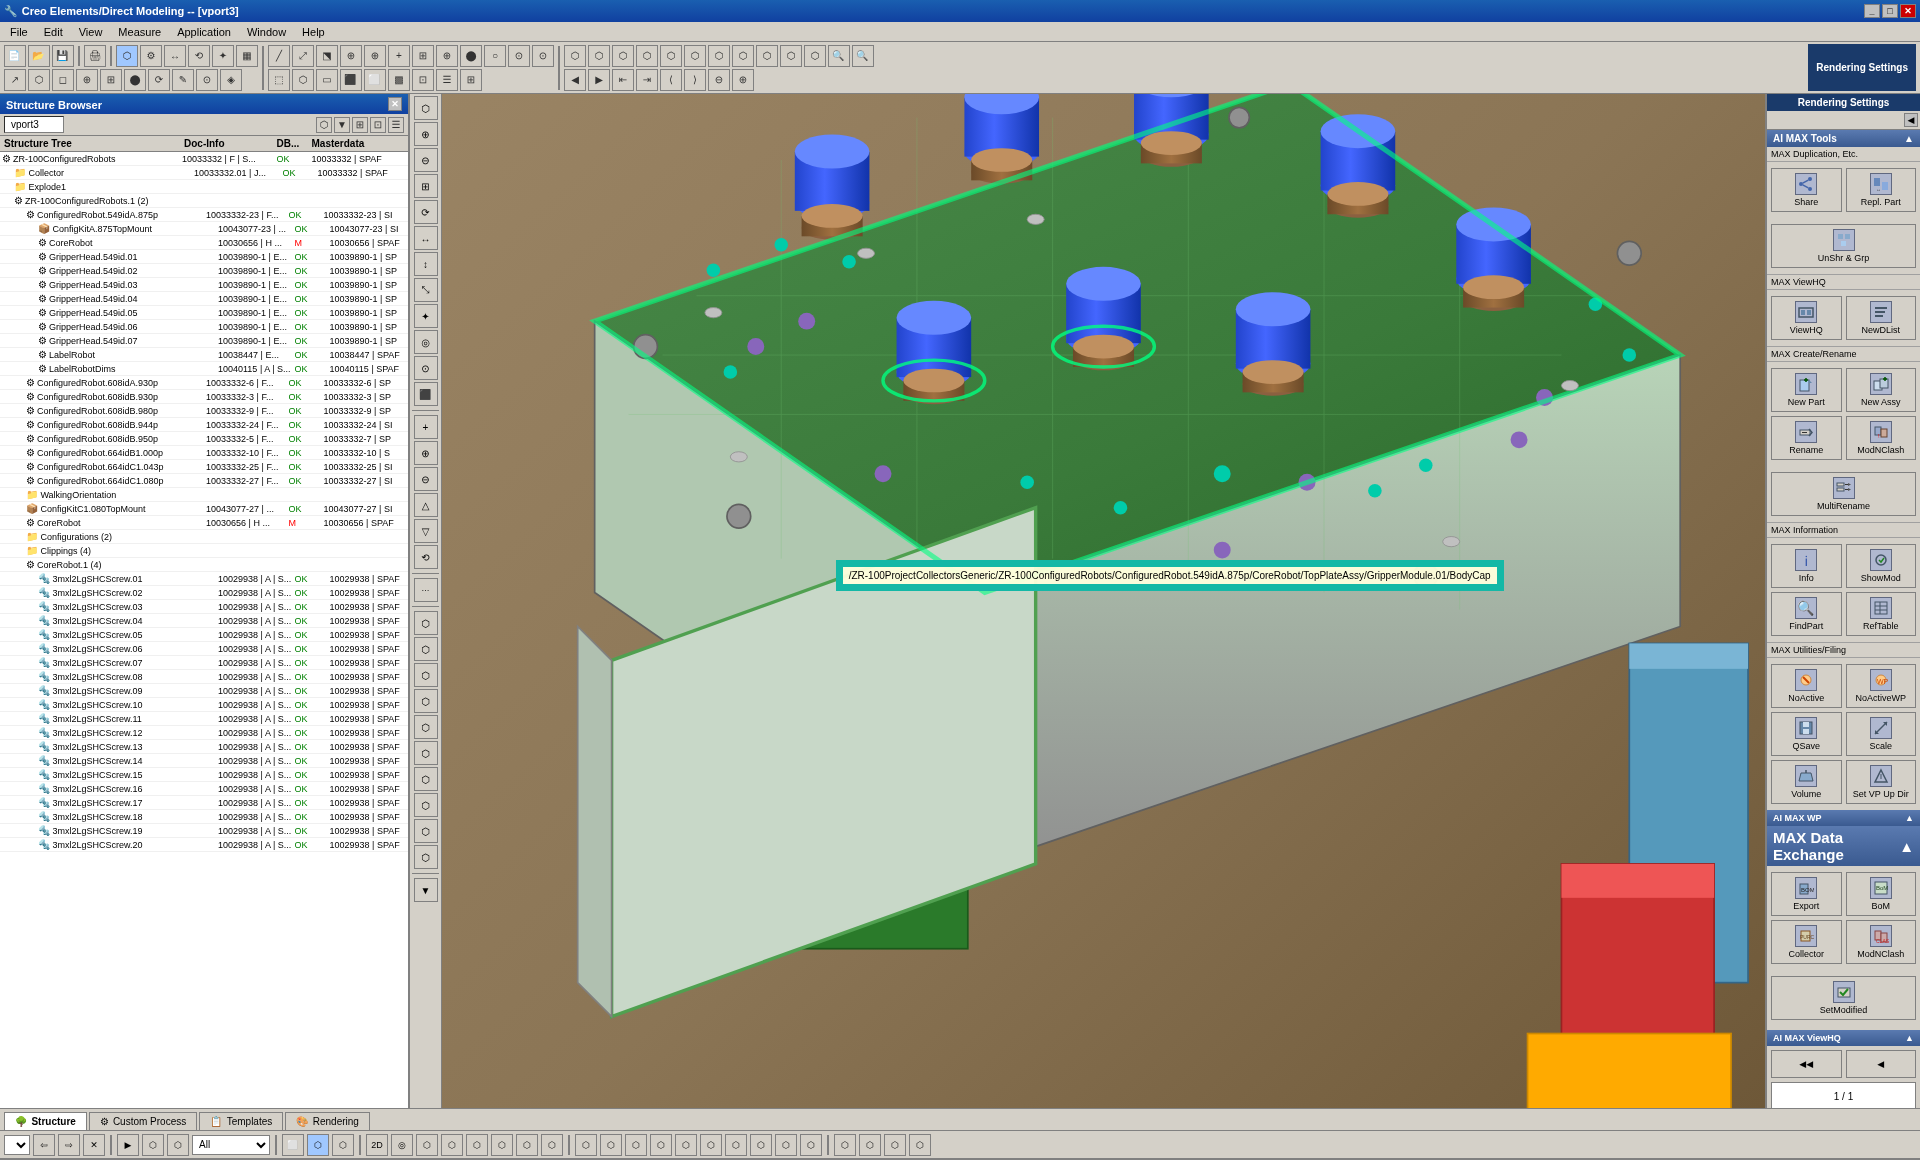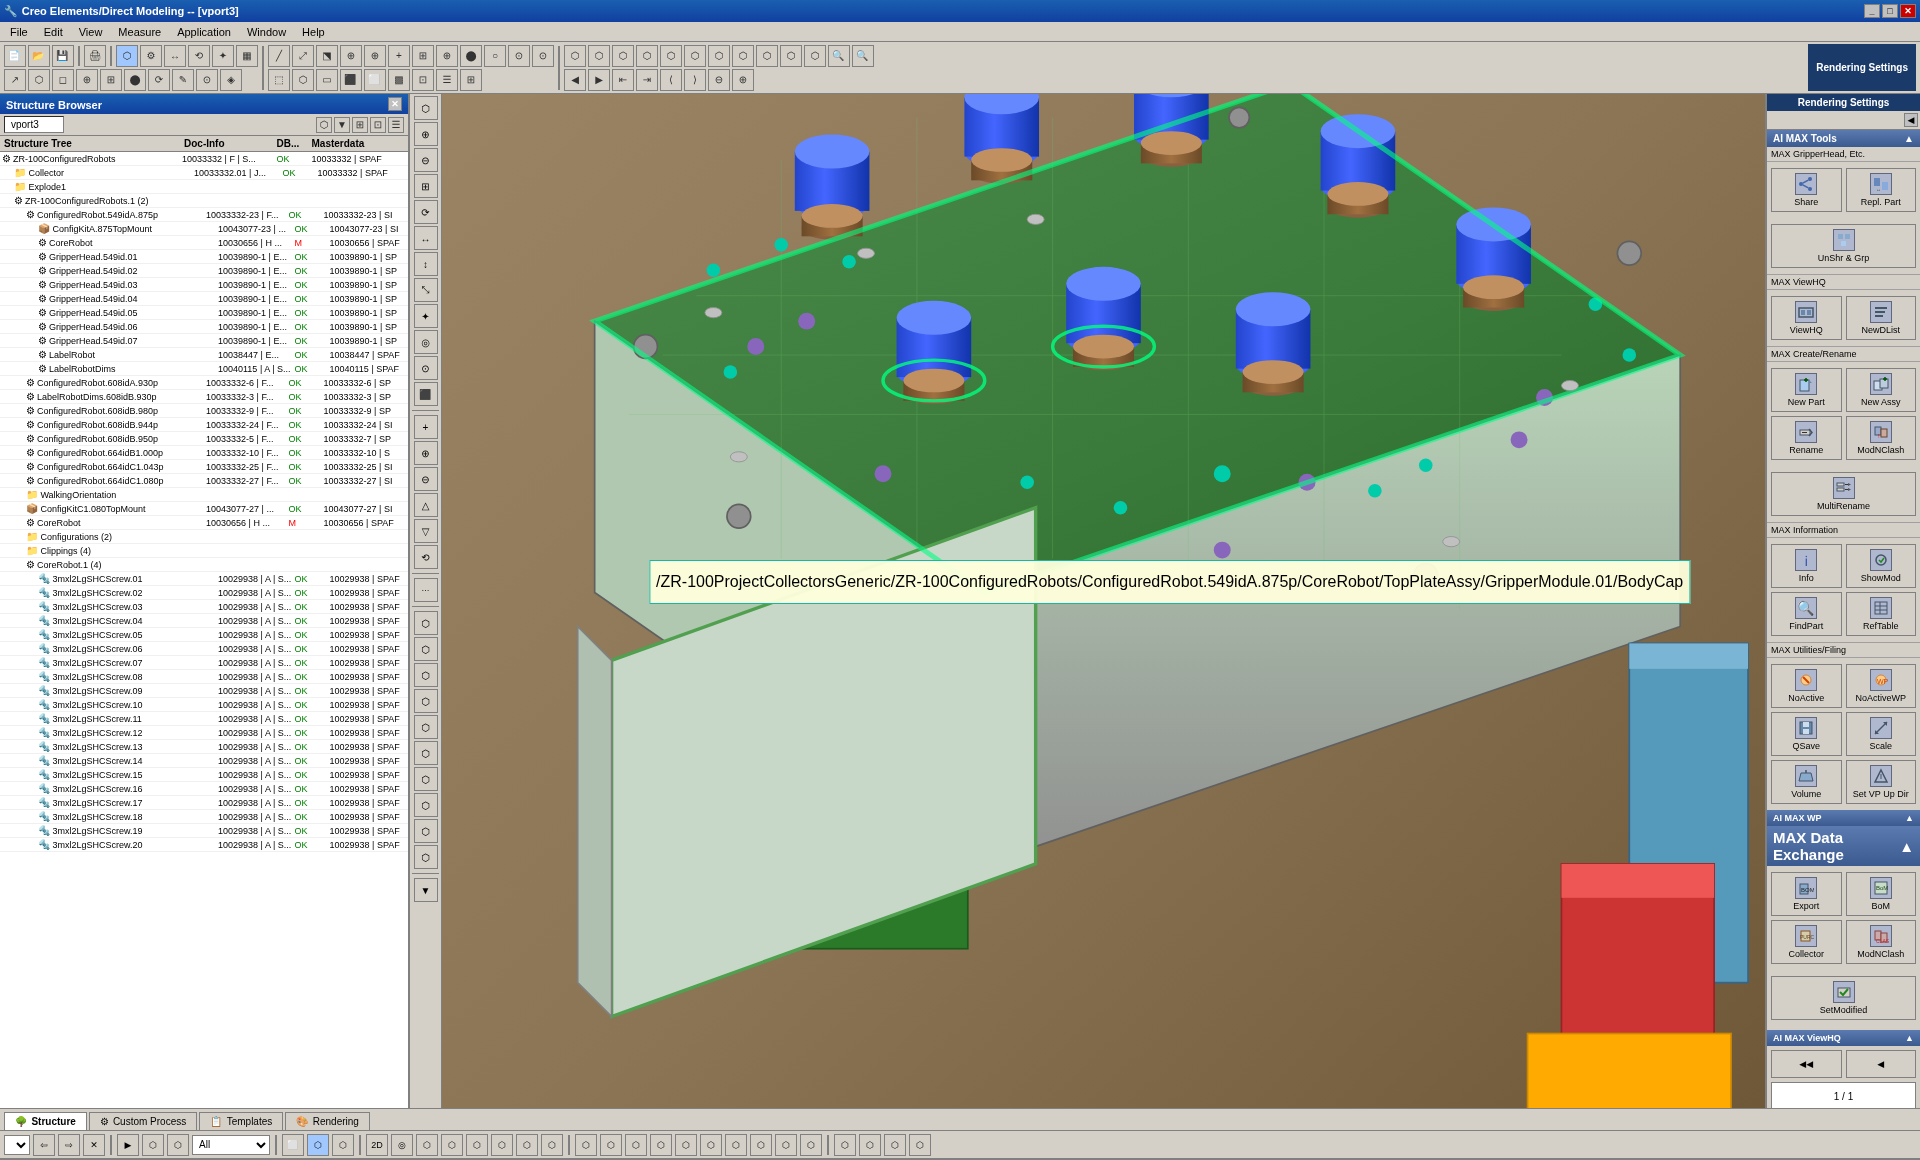--- a/index.html
+++ b/index.html
@@ -290,23 +290,23 @@
       padding: 0 2px;
     }
 
     
     .viewport-tooltip {
       position: absolute;
       top: 48%;
       left: 50%;
       transform: translateX(-50%);
       background: rgba(255,255,220,0.95);
-      border: 1px solid #14b8a6;
-      padding: 12px 6px;
-      font-size: 16px;
+      border: 7px solid #14b8a6;
+      padding: 3px 6px;
+      font-size: 10px;
       white-space: nowrap;
       pointer-events: none;
     }
 
     
     ::-webkit-scrollbar { width: 12px; height: 12px; }
     ::-webkit-scrollbar-track { background: #d4d0c8; }
     ::-webkit-scrollbar-thumb { background: #a0a0a0; border: 1px solid #808080; }
 
     
@@ -608,21 +608,21 @@
         <span style="font-size:10px;">⚙</span>
         <span style="overflow:hidden;text-overflow:ellipsis;">ConfiguredRobot.608idA.930p</span>
       </span>
       <span class="tree-cell">10033332-6 | F...</span>
       <span class="tree-cell" style="color:green">OK</span>
       <span class="tree-cell">10033332-6 | SP</span>
     </div>
         <div class="tree-row" style="padding-left: 26px;">
       <span class="tree-cell" style="display:flex;align-items:center;gap:2px;">
         <span style="font-size:10px;">⚙</span>
-        <span style="overflow:hidden;text-overflow:ellipsis;">LabelRobotDims.608idB.930p</span>
+        <span style="overflow:hidden;text-overflow:ellipsis;">ConfiguredRobot.608idB.930p</span>
       </span>
       <span class="tree-cell">10033332-3 | F...</span>
       <span class="tree-cell" style="color:green">OK</span>
       <span class="tree-cell">10033332-3 | SP</span>
     </div>
         <div class="tree-row" style="padding-left: 26px;">
       <span class="tree-cell" style="display:flex;align-items:center;gap:2px;">
         <span style="font-size:10px;">⚙</span>
         <span style="overflow:hidden;text-overflow:ellipsis;">ConfiguredRobot.608idB.980p</span>
       </span>
@@ -1130,21 +1130,21 @@
 
     <div style="background:#d4d0c8;border-bottom:1px solid #808080;padding:2px;display:flex;justify-content:flex-end;">
       <div style="width:14px;height:14px;background:#c0c0c0;border:1px solid #808080;display:flex;align-items:center;justify-content:center;cursor:pointer;font-size:9px;">◀</div>
     </div>
 
     <div class="panel-section-header">
       <span>AI MAX Tools</span>
       <span style="cursor:pointer;">▲</span>
     </div>
 
-    <div style="padding:2px 4px;font-size:9px;background:#d4d0c8;border-bottom:1px solid #a0a0a0;">MAX GripperHead, Etc.</div>
+    <div style="padding:2px 4px;font-size:9px;background:#d4d0c8;border-bottom:1px solid #a0a0a0;">MAX Duplication, Etc.</div>
     <div class="panel-grid">
       <div class="panel-btn">
         <div class="panel-btn-icon">
           <svg width="16" height="16" viewBox="0 0 16 16">
               <circle cx="12" cy="3" r="2" fill="#4466aa"></circle>
               <circle cx="3" cy="8" r="2" fill="#4466aa"></circle>
               <circle cx="12" cy="13" r="2" fill="#4466aa"></circle>
               <line x1="4.7" y1="7.2" x2="10.3" y2="4.2" stroke="#4466aa" stroke-width="1.5"></line>
               <line x1="4.7" y1="8.8" x2="10.3" y2="11.8" stroke="#4466aa" stroke-width="1.5"></line>
             </svg>

